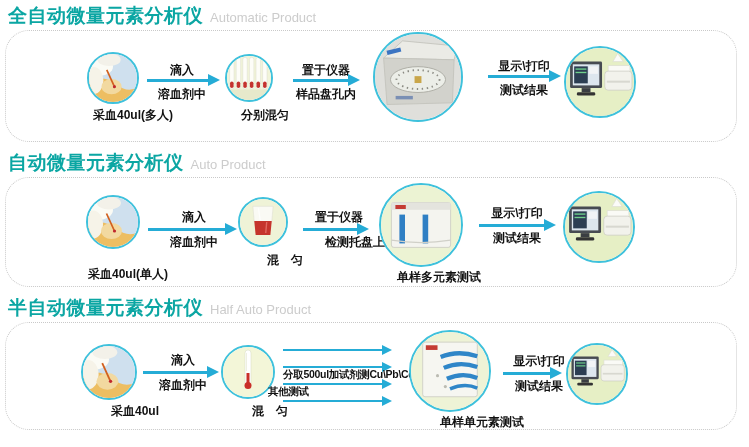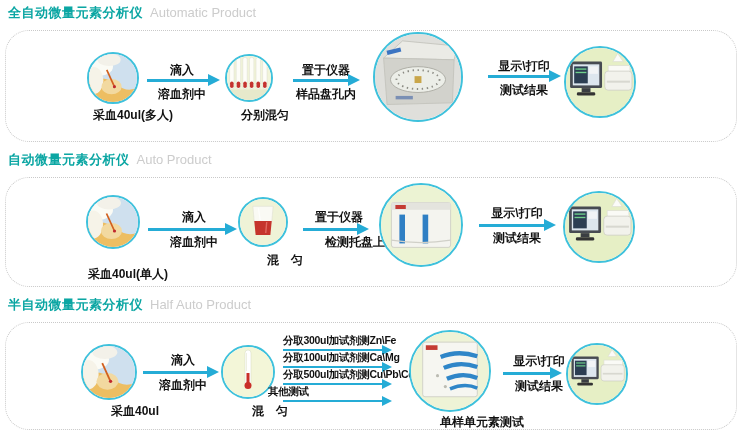--- a/index.html
+++ b/index.html
@@ -1,19 +1,19 @@
 <!DOCTYPE html>
 <html><head>
 <meta charset="utf-8">
 <style>
   html,body{margin:0;padding:0;background:#fff;}
   body{width:749px;height:447px;position:relative;overflow:hidden;
        font-family:"Liberation Sans","DejaVu Sans",sans-serif;}
   .sechead{position:absolute;left:8px;white-space:nowrap;}
-  .t-cn{font-size:13px;font-weight:bold;color:#0ba6a3;letter-spacing:0.5px;text-align:center;}
+  .t-cn{font-size:19px;font-weight:bold;color:#0ba6a3;letter-spacing:0.5px;text-align:center;}
   .t-en{font-size:13px;color:#cccccc;margin-left:7px;}
   .panel{position:absolute;left:5px;width:732px;border:1px dotted #c9c9c9;
          border-radius:24px;background:#fff;box-sizing:border-box;}
   .circ{position:absolute;border-radius:50%;border:2px solid #3ec1dc;
         overflow:hidden;background:#fff;box-sizing:border-box;}
   .circ svg{display:block;width:100%;height:100%;}
   .lab{position:absolute;font-size:12px;font-weight:bold;color:#111;
        text-align:right;white-space:nowrap;}
   .atxt{position:absolute;font-size:12px;font-weight:bold;color:#111;
         text-align:center;white-space:nowrap;}
@@ -193,20 +193,21 @@
 
   <div class="atxt" style="left:294px;top:31px;width:78px;">置于仪器</div>
   <div class="arrow" style="left:297px;top:50px;width:55px;"></div>
   <div class="atxt" style="left:310px;top:56px;width:78px;">检测托盘上</div>
 
   <div class="circ" style="left:373px;top:5px;width:84px;height:84px;">
     <svg viewBox="0 0 100 100" preserveAspectRatio="none">
         <use href="#i-box"></use>
       </svg>
   </div>
+  <div class="lab" style="left:355px;top:91px;width:120px;">单样多元素测试</div>
 
   <div class="atxt" style="left:473px;top:27px;width:76px;">显示\打印</div>
   <div class="arrow" style="left:473px;top:46px;width:66px;"></div>
   <div class="atxt" style="left:473px;top:52px;width:76px;">测试结果</div>
 
   <div class="circ" style="left:557px;top:13px;width:72px;height:72px;">
     <svg viewBox="0 0 100 100" preserveAspectRatio="none">
         <use href="#i-comp"></use>
       </svg>
   </div>
@@ -227,23 +228,21 @@
   <div class="arrow" style="left:137px;top:48px;width:65px;"></div>
   <div class="atxt" style="left:144px;top:54px;width:66px;">溶血剂中</div>
 
   <div class="circ" style="left:215px;top:22px;width:54px;height:54px;">
     <svg viewBox="0 0 100 100" preserveAspectRatio="none">
         <use href="#i-vtube"></use>
       </svg>
   </div>
   <div class="lab" style="left:202px;top:80px;width:80px;">混　匀</div>
 
-  <div class="btxt" style="left:277px;top:11px;">分取300ul加试剂测Zn\Fe</div>
   <div class="barrow" style="left:277px;top:26px;width:100px;"></div>
-  <div class="btxt" style="left:277px;top:28px;">分取100ul加试剂测Ca\Mg</div>
   <div class="barrow" style="left:277px;top:43px;width:100px;"></div>
   <div class="btxt" style="left:277px;top:45px;">分取500ul加试剂测Cu\Pb\Cd</div>
   <div class="barrow" style="left:277px;top:60px;width:100px;"></div>
   <div class="btxt" style="left:262px;top:62px;">其他测试</div>
   <div class="barrow" style="left:277px;top:77px;width:100px;"></div>
 
   <div class="circ" style="left:403px;top:7px;width:82px;height:82px;">
     <svg viewBox="0 0 100 100" preserveAspectRatio="none">
         <use href="#i-wave"></use>
       </svg>

